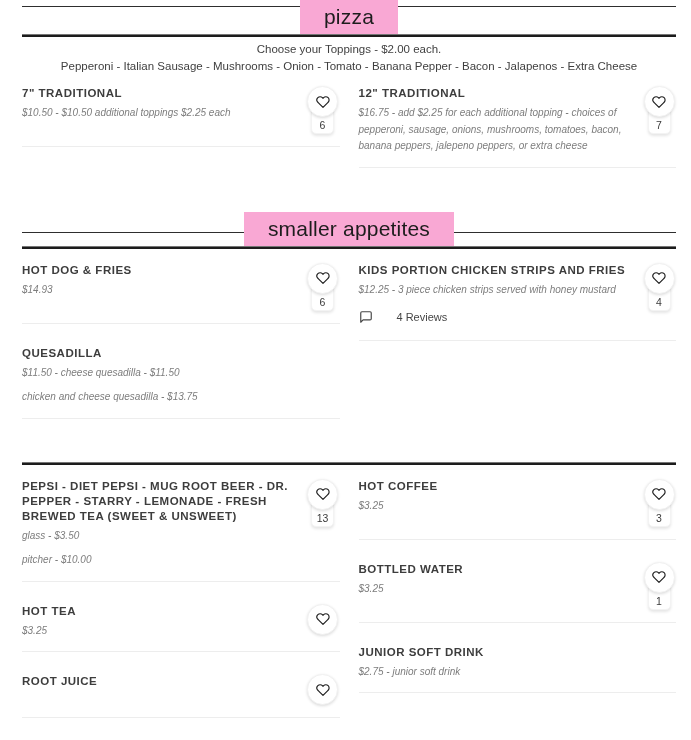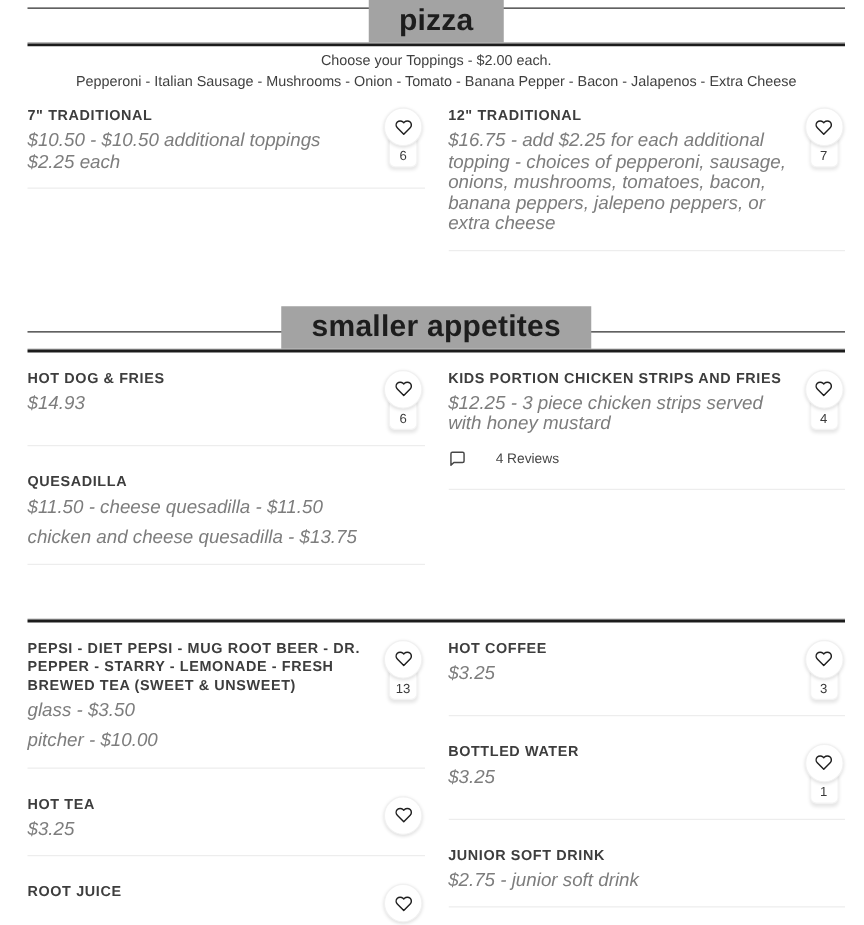--- a/index.html
+++ b/index.html
@@ -5,35 +5,35 @@
   * { margin:0; padding:0; box-sizing:border-box; }
   html,body { width:691px; height:740px; background:#fff; overflow:hidden;
               font-family:"Liberation Sans", sans-serif; }
   .page { width:691px; padding:0 15px 0 22px; }
 
   
   .sec-hdr { position:relative; text-align:center; height:34px; }
   .sec-hdr .hdr-line { position:absolute; left:0; right:0; border-top:1px solid #2e2e2e; }
   .hdr-line-high { top:6px; }
   .hdr-line-mid  { top:20px; }
-  .sec-title { position:relative; display:inline-block; background:#a3a3a3; padding:0 24px;
-               font-size:24px; line-height:34px; font-weight:700; color:#1d1d1d; letter-spacing:.2px; }
+  .sec-title { position:relative; display:inline-block; background:#f9a8d4; padding:0 24px;
+               font-size:21px; line-height:34px; font-weight:400; color:#1d1d1d; letter-spacing:.2px; }
   .sec-rule { height:2px; border-top:1px solid #767676; border-bottom:2px solid #1c1c1c; }
 
   .intro { text-align:center; font-size:11.5px; color:#3f3f3f; line-height:16.5px; margin-top:4px; }
 
   .cols { display:grid; grid-template-columns:1fr 1fr; column-gap:19px; align-items:start; margin-top:2px; }
 
   .item { display:flex; justify-content:space-between; align-items:flex-start;
           border-bottom:1px solid #ededed; padding:10px 0 12px; }
   .item.pt-lg { padding-top:22px;justify-content:center; }
   .item-text { flex:1 1 auto; min-width:0; }
   .item-name { font-size:11.5px; font-weight:700; letter-spacing:.5px; color:#3d3d3d;
                line-height:15px; }
-  .item-line { font-size:15px; font-style:italic; color:#7d7d7d; line-height:16.5px; margin-top:4px; }
+  .item-line { font-size:10px; font-style:italic; color:#7d7d7d; line-height:16.5px; margin-top:4px; }
   .item-line.second { margin-top:8px; }
 
   .reviews { display:inline-flex; align-items:center; gap:24px; margin-top:12px;
              font-size:11px; color:#454545; cursor:pointer; background:none; border:none;
              font-family:"Liberation Sans", sans-serif; }
 
   .fav { flex:0 0 auto; width:34px; margin-left:12px; display:flex; flex-direction:column;
          align-items:center; background:none; border:none; cursor:pointer; padding:0; }
   .fav-circle { position:relative; z-index:2; width:31px; height:31px; border-radius:50%;
                 background:#fff; border:1px solid #f1f1f1; box-shadow:0 1px 3px rgba(0,0,0,.14);

